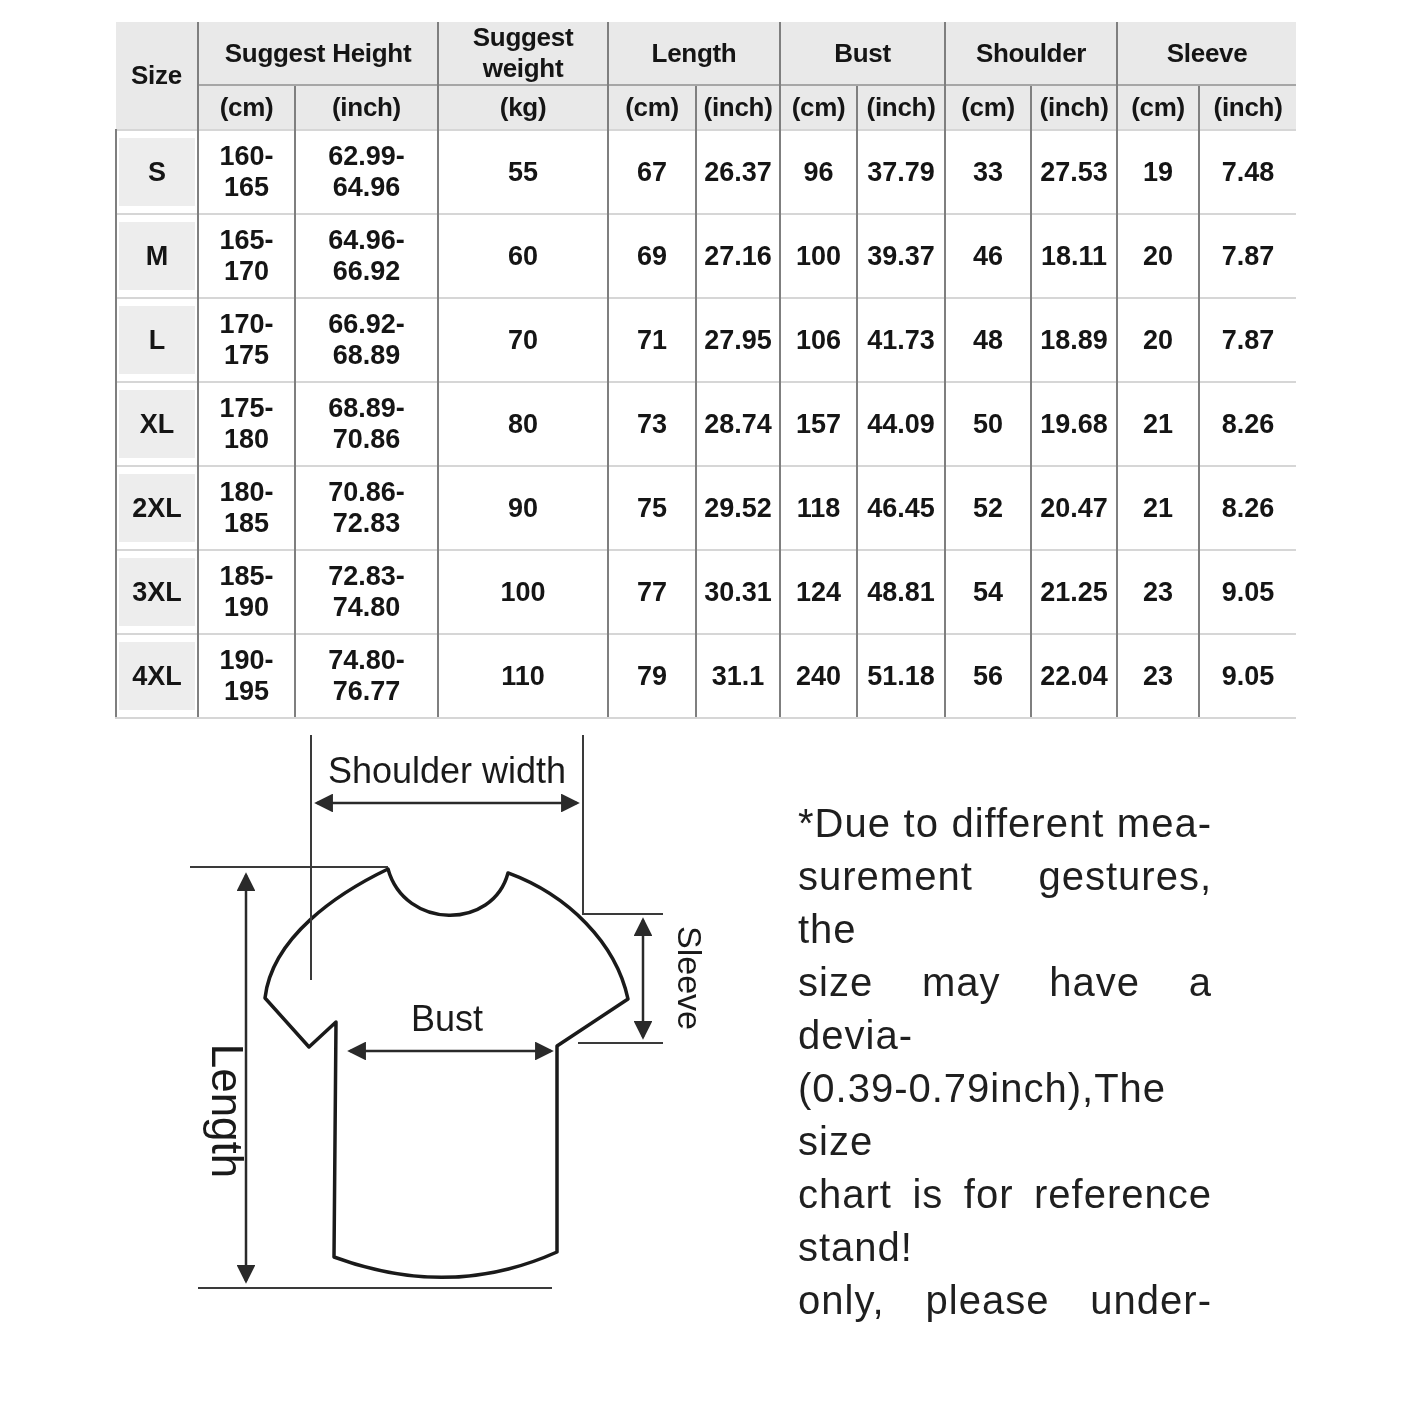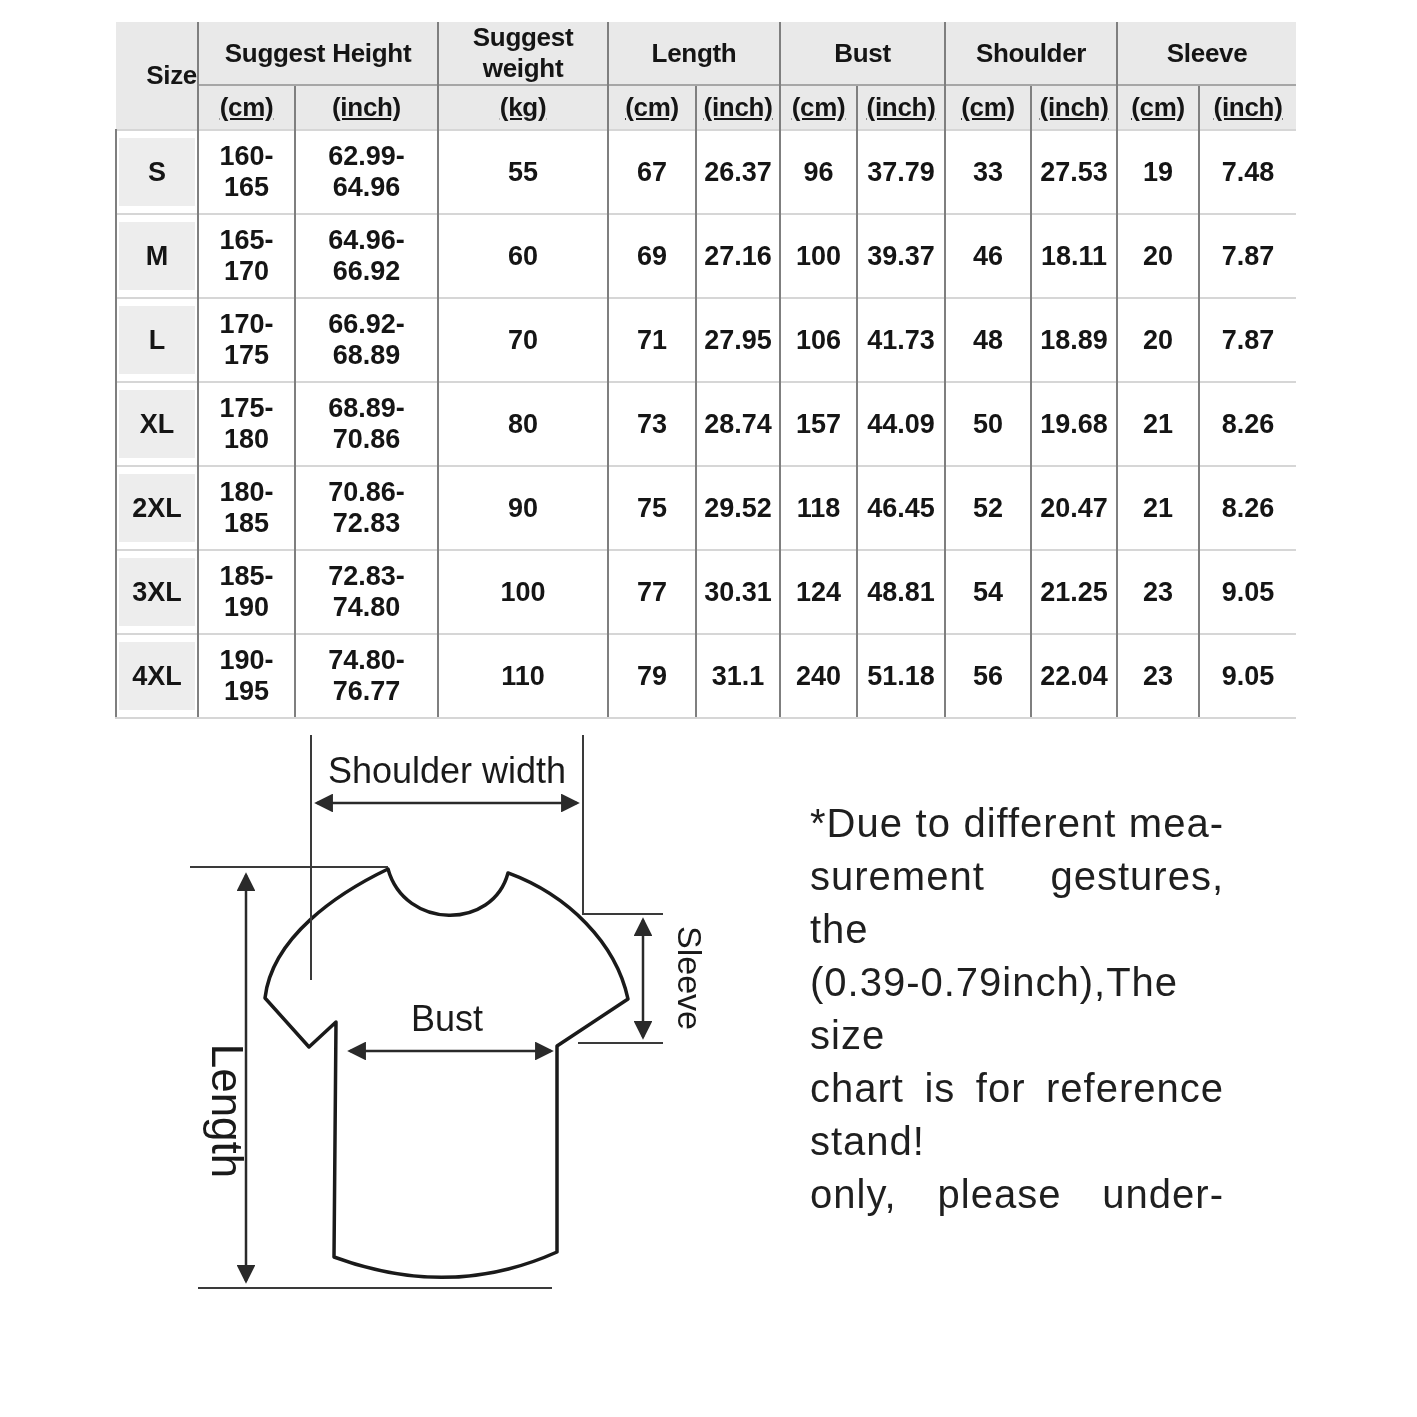--- a/index.html
+++ b/index.html
@@ -14,40 +14,40 @@
     border-collapse:collapse;table-layout:fixed;
   }
   table.size-chart th, table.size-chart td{
     border-left:2px solid #7f7f7f;
     text-align:center;vertical-align:middle;padding:0;
     font-weight:bold;color:#151515;
   }
   table.size-chart thead th{background:#e9e9e9;font-size:26px;letter-spacing:-0.3px;}
   tr.h1{height:55px;}
   tr.h2{height:45px;}
-  tr.h1 th:first-child{border-left:none;text-align:right;}
-  tr.h2 th{border-top:2px solid #a6a6a6;text-decoration:underline;}
+  tr.h1 th:first-child{border-left:none;}
+  tr.h2 th{border-top:2px solid #a6a6a6;}
   tbody td{font-size:27px;height:82px;border-top:2px solid #d6d6d6;}
   tbody tr:last-child td{border-bottom:2px solid #d6d6d6;}
   td.size{border-left:none;padding:0;}
   .size-box{
     margin:6px 2px;background:#ededed;height:68px;
     display:flex;align-items:center;justify-content:center;font-size:27px;
   }
   .inch{color:#b5342c;}
   th.inch-h{color:#c23a30;}
   .cm{color:#151515;}
 
   
   .diagram{position:absolute;left:100px;top:715px;width:620px;height:620px;}
 
   
   .note{
     position:absolute;left:798px;top:797px;width:414px;
-    color:#1f1f1f;font-size:40px;line-height:53px;letter-spacing:1px;margin-left:12px;
+    color:#1f1f1f;font-size:40px;line-height:53px;letter-spacing:1px;
   }
   .note-line{text-align:justify;text-align-last:justify;}
   .note-line.last{text-align-last:left;}
 </style>
 </head>
 <body>
 
 <table class="size-chart">
   <colgroup>
     <col style="width:82px">
@@ -236,17 +236,18 @@
 
   <line x1="484" y1="199" x2="563" y2="199" stroke="#3a3a3a" stroke-width="2"></line>
   <line x1="478" y1="328" x2="563" y2="328" stroke="#3a3a3a" stroke-width="2"></line>
   <line x1="543" y1="205" x2="543" y2="322" stroke="#2a2a2a" stroke-width="2.5" marker-start="url(#ah)" marker-end="url(#ah)"></line>
   <text x="578" y="263" font-size="34" fill="#1a1a1a" text-anchor="middle" transform="rotate(90 578 263)" font-family="Liberation Sans, sans-serif">Sleeve</text>
 </svg>
 
 <div class="note">
     <div class="note-line">*Due to different mea-</div>
     <div class="note-line">surement gestures, the</div>
+    <div class="note-line">size may have a devia-</div>
     <div class="note-line">(0.39-0.79inch),The size</div>
     <div class="note-line">chart is for reference</div>
     <div class="note-line last">stand!</div>
     <div class="note-line">only, please under-</div>
   </div>
 
 </body></html>

